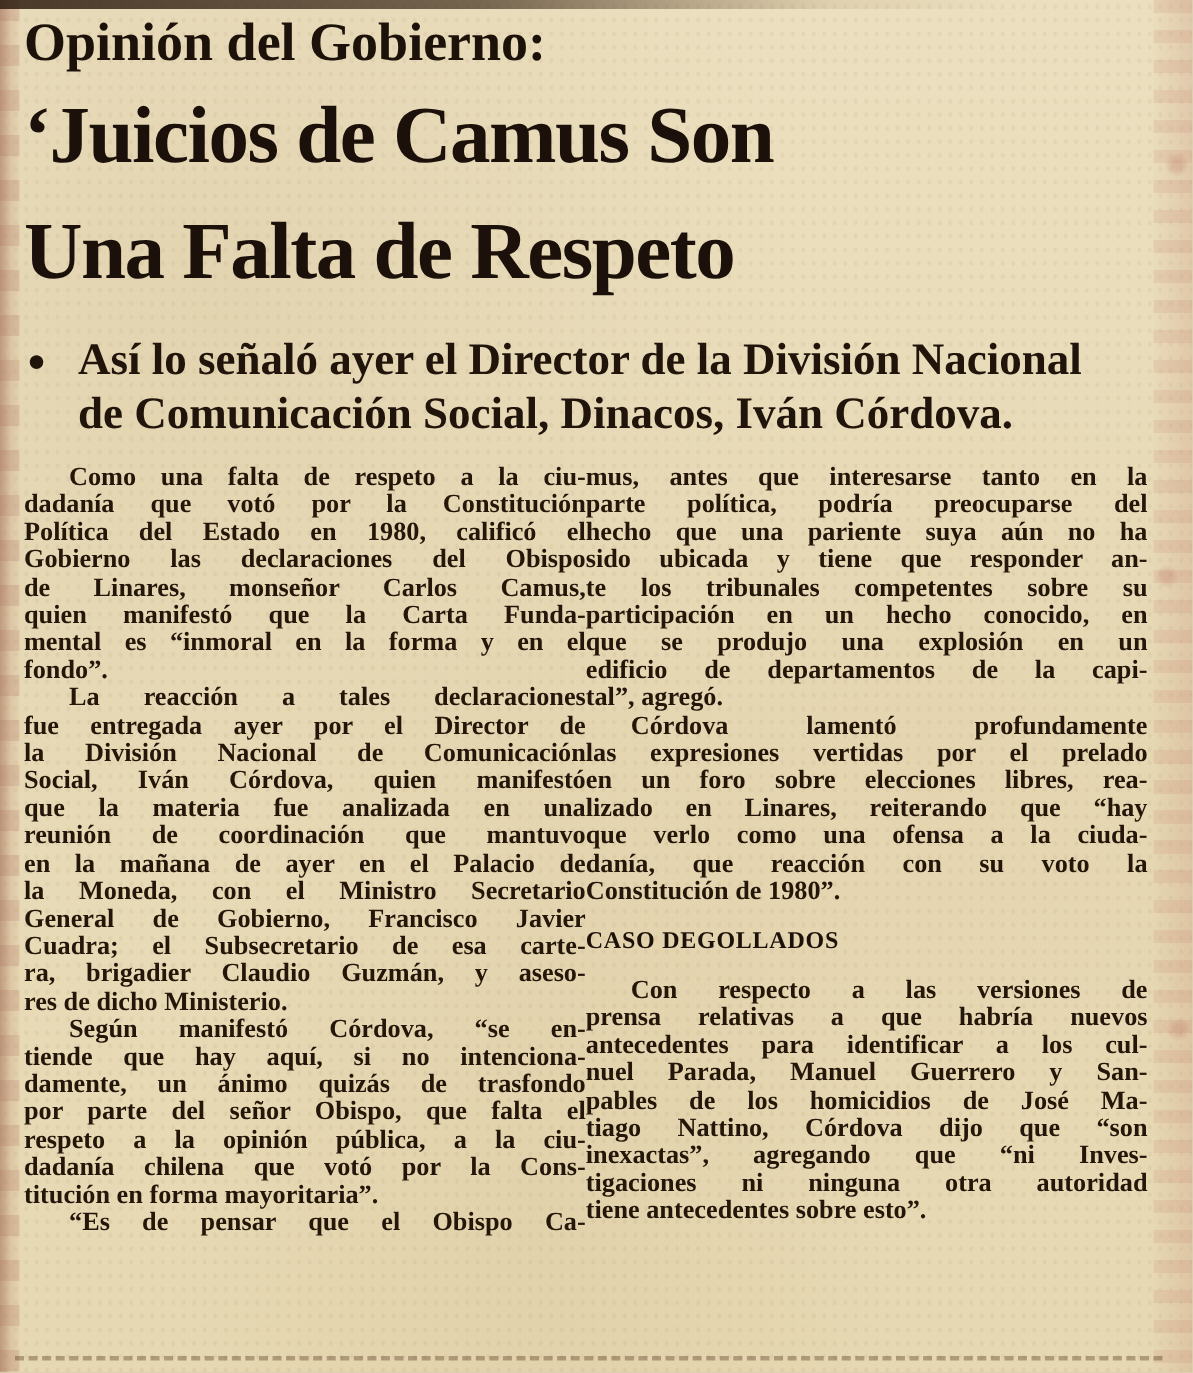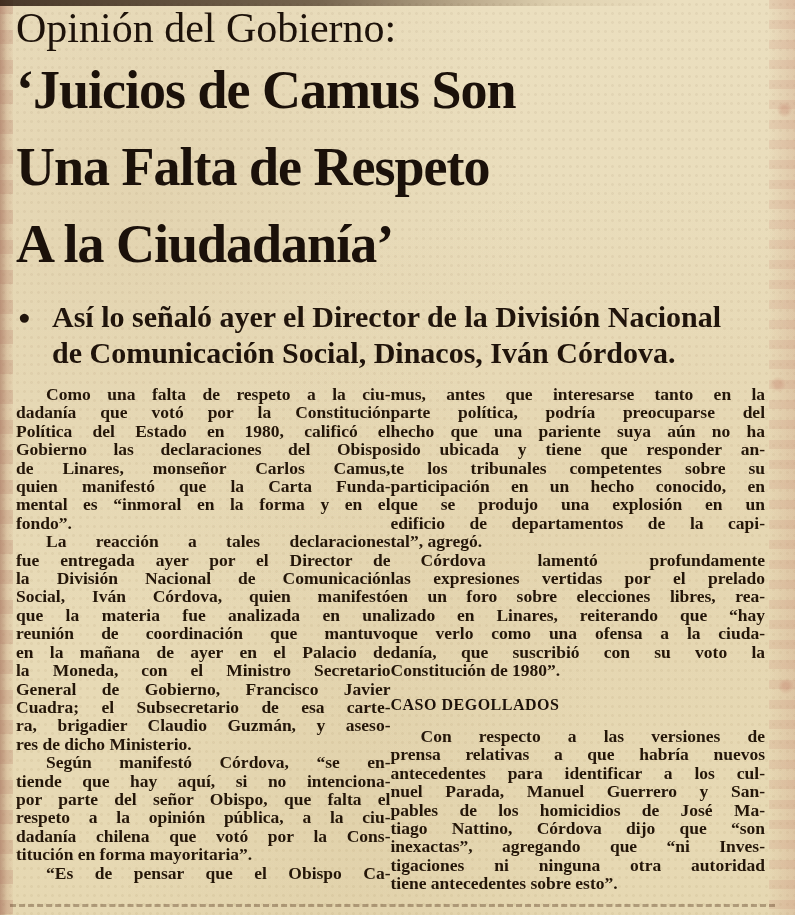--- a/index.html
+++ b/index.html
@@ -50,22 +50,22 @@
     position: absolute; left: 10px; right: 20px; bottom: 8px; height: 0; z-index: 2;
     border-bottom: 3px dashed rgba(88,56,32,0.38);
   }
 
   .content {
     position: relative; z-index: 1;
     padding: 6px 30px 0 16px;
   }
 
   .kicker {
-    font-size: 42px;
-    font-weight: normal;
+    font-size: 36px;
+    font-weight: bold;
     line-height: 44px;
     letter-spacing: 0px;
     color: #1d120a;
   }
   .headline {
     margin: 2px 0 0 0;
     font-size: 54px;
     font-weight: bold;
     line-height: 77px;
     letter-spacing: -1px;
@@ -124,21 +124,20 @@
   <div class="edge-right"></div>
   <div class="edge-bottom"></div>
 
   <div class="content">
 
     <div class="kicker">Opinión del Gobierno:</div>
 
     <h1 class="headline">
       <div class="hl-line">‘Juicios de Camus Son</div>
       <div class="hl-line">Una Falta de Respeto</div>
-      <div class="hl-line">A la Ciudadanía’</div>
     </h1>
 
     <div class="subtitle">
       <span class="bullet">●</span>
       <div>
         <div>Así lo señaló ayer el Director de la División Nacional</div>
         <div>de Comunicación Social, Dinacos, Iván Córdova.</div>
       </div>
     </div>
 
@@ -164,20 +163,21 @@
             <div class="line">en la mañana de ayer en el Palacio de</div>
             <div class="line">la Moneda, con el Ministro Secretario</div>
             <div class="line">General de Gobierno, Francisco Javier</div>
             <div class="line">Cuadra; el Subsecretario de esa carte-</div>
             <div class="line">ra, brigadier Claudio Guzmán, y aseso-</div>
             <div class="line last">res de dicho Ministerio.</div>
           </div>
           <div class="para">
             <div class="line first">Según manifestó Córdova, “se en-</div>
             <div class="line">tiende que hay aquí, si no intenciona-</div>
+            <div class="line">damente, un ánimo quizás de trasfondo</div>
             <div class="line">por parte del señor Obispo, que falta el</div>
             <div class="line">respeto a la opinión pública, a la ciu-</div>
             <div class="line">dadanía chilena que votó por la Cons-</div>
             <div class="line last">titución en forma mayoritaria”.</div>
           </div>
           <div class="para">
             <div class="line first">“Es de pensar que el Obispo Ca-</div>
           </div>
         </div>
       <div class="column">
@@ -191,21 +191,21 @@
             <div class="line">que se produjo una explosión en un</div>
             <div class="line">edificio de departamentos de la capi-</div>
             <div class="line last">tal”, agregó.</div>
           </div>
           <div class="para">
             <div class="line first">Córdova lamentó profundamente</div>
             <div class="line">las expresiones vertidas por el prelado</div>
             <div class="line">en un foro sobre elecciones libres, rea-</div>
             <div class="line">lizado en Linares, reiterando que “hay</div>
             <div class="line">que verlo como una ofensa a la ciuda-</div>
-            <div class="line">danía, que suscribió con su voto la</div>
+            <div class="line">danía, que reacción con su voto la</div>
             <div class="line last">Constitución de 1980”.</div>
           </div>
           <div class="col-heading">CASO DEGOLLADOS</div>
           <div class="para">
             <div class="line first">Con respecto a las versiones de</div>
             <div class="line">prensa relativas a que habría nuevos</div>
             <div class="line">antecedentes para identificar a los cul-</div>
             <div class="line">nuel Parada, Manuel Guerrero y San-</div>
             <div class="line">pables de los homicidios de José Ma-</div>
             <div class="line">tiago Nattino, Córdova dijo que “son</div>

